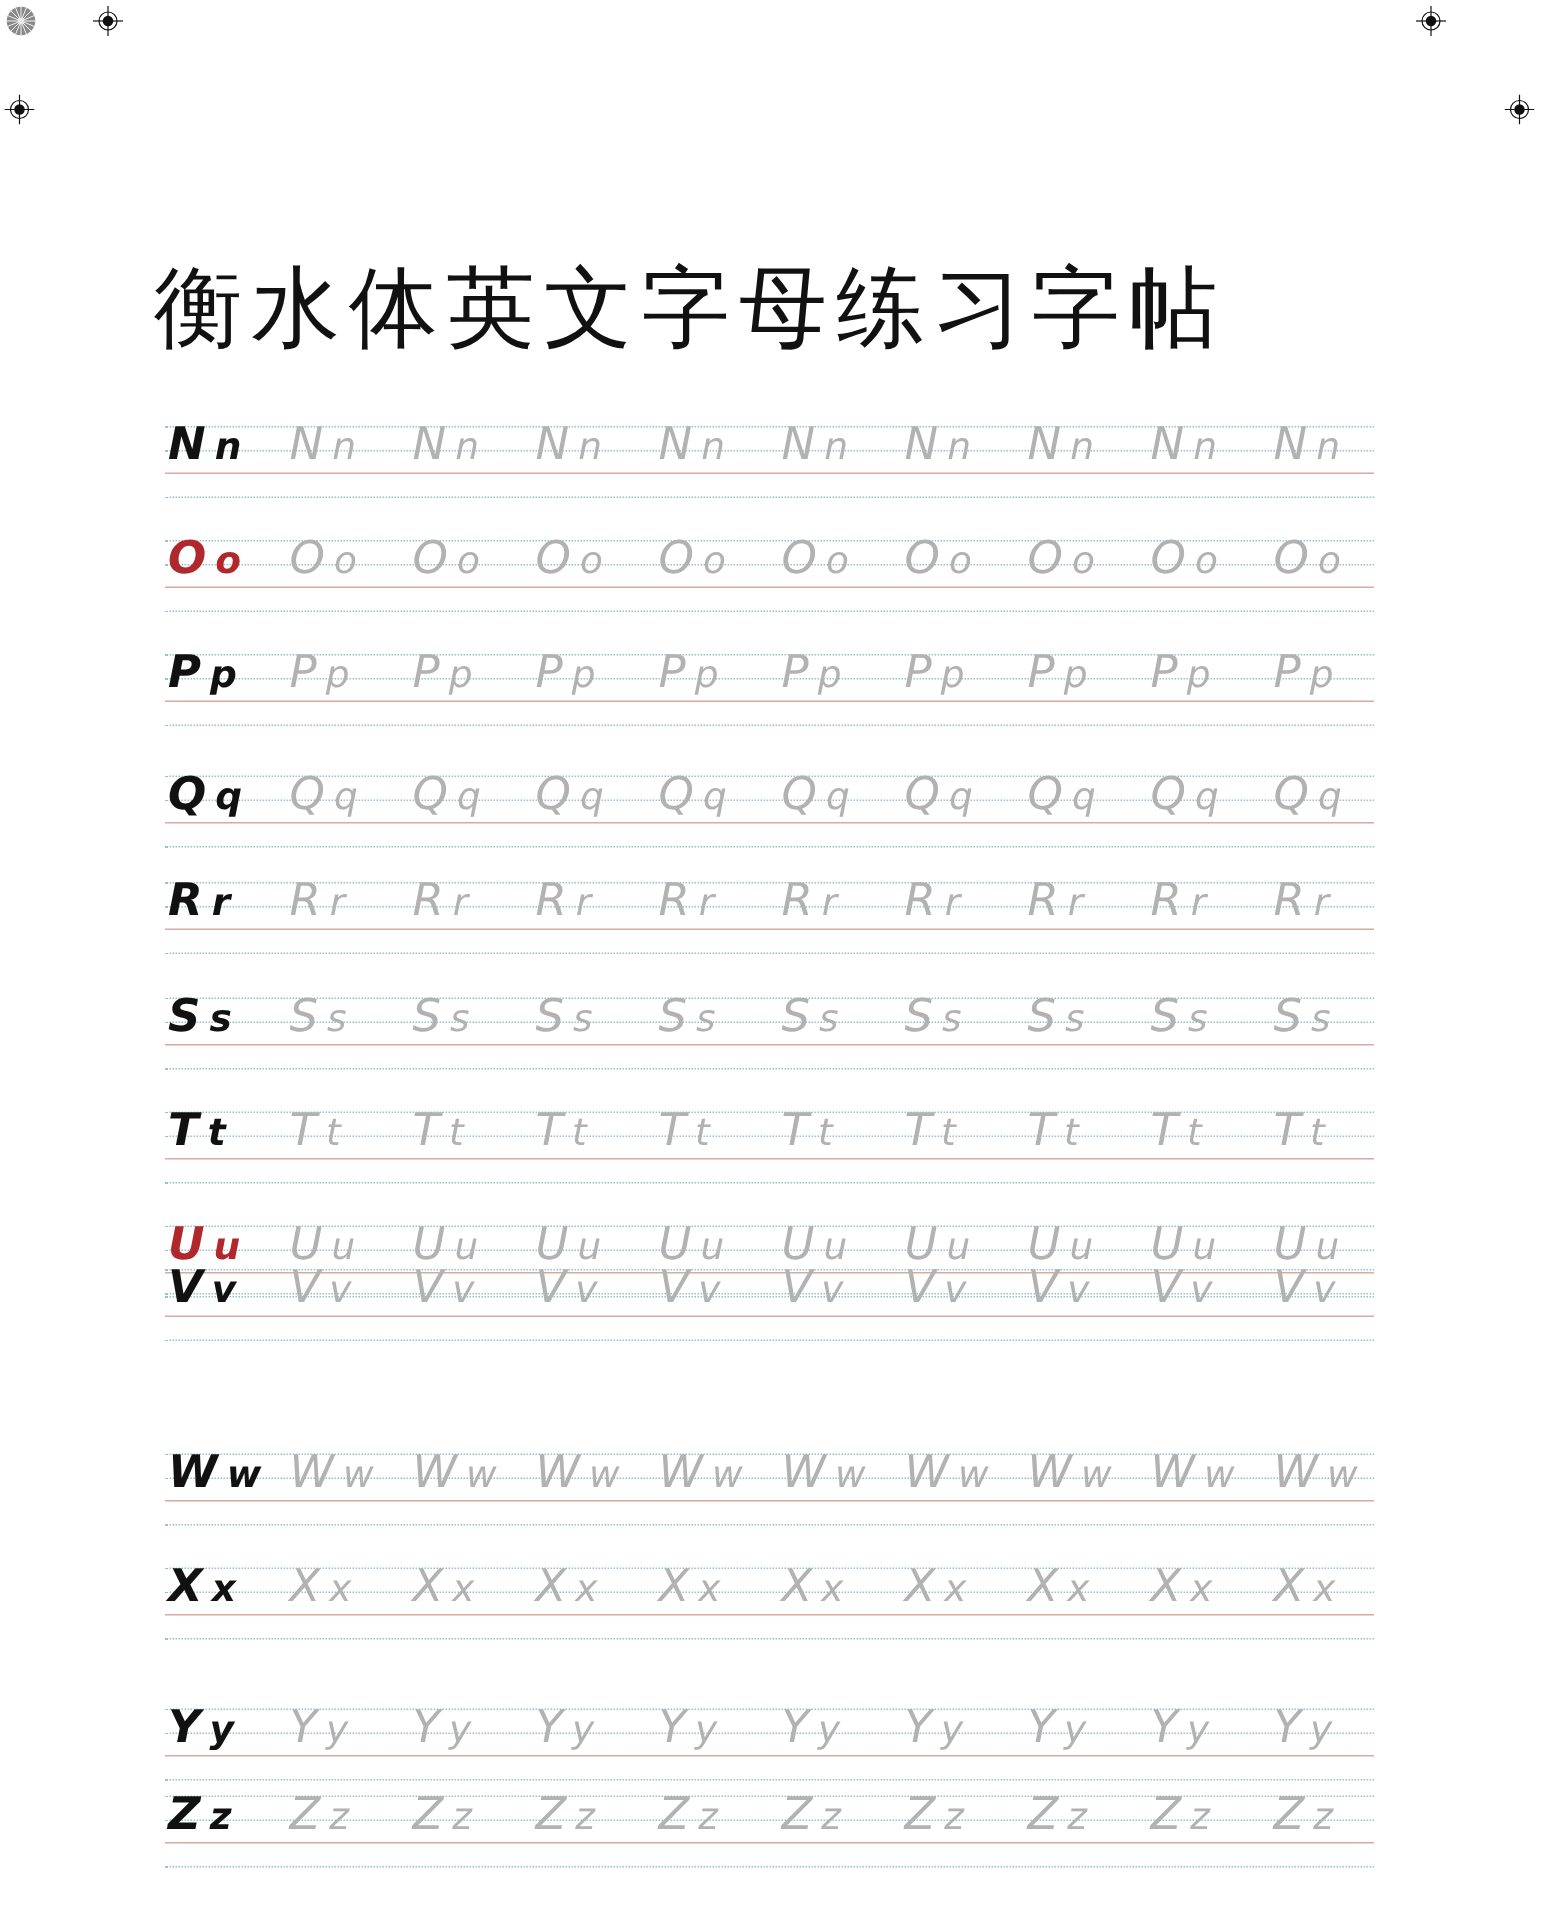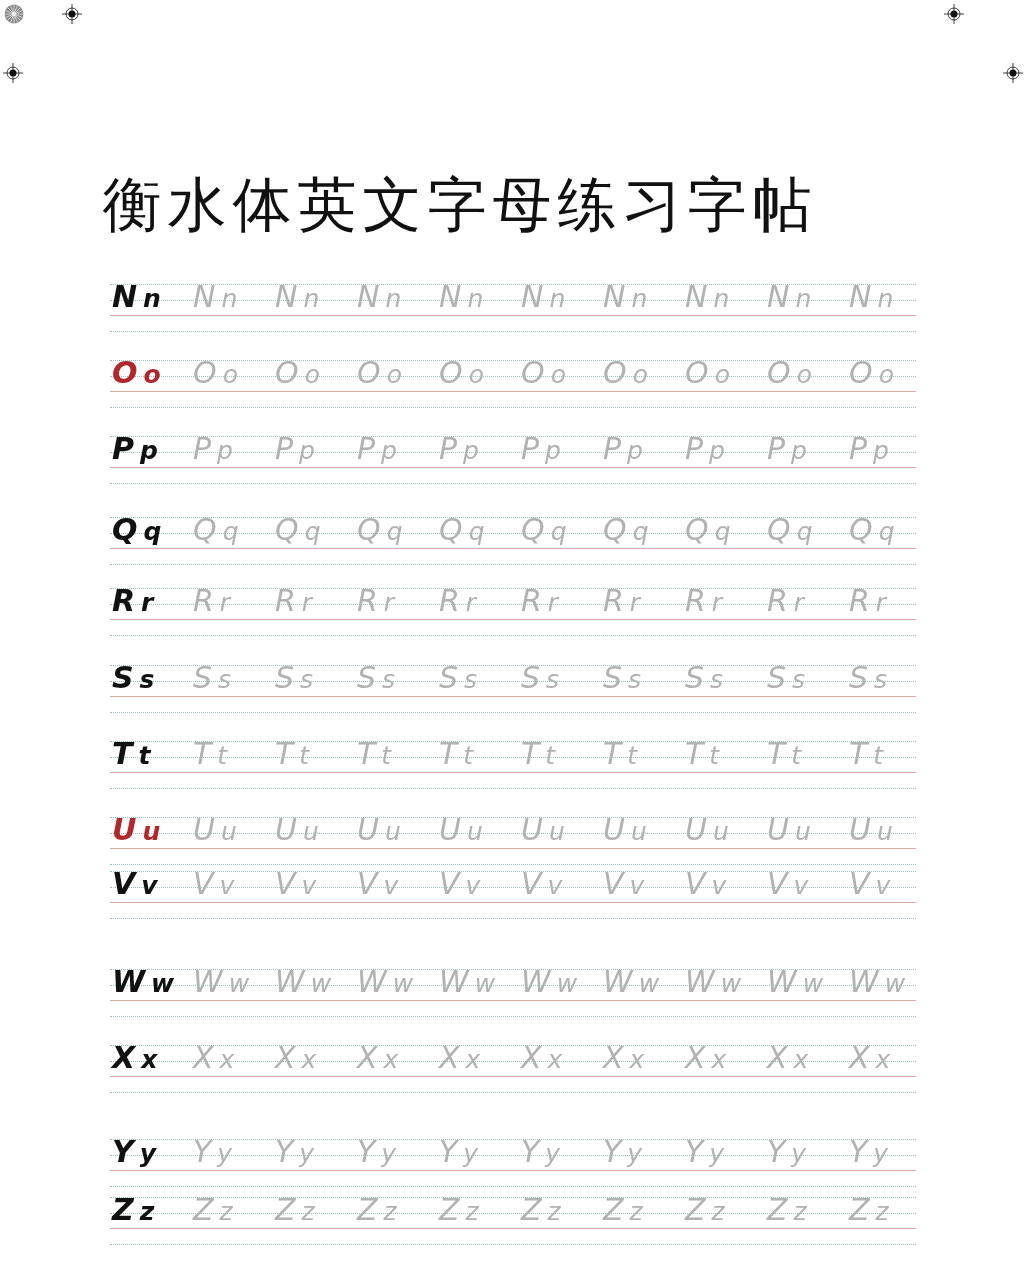--- a/index.html
+++ b/index.html
@@ -186,21 +186,21 @@
       <span class="pair trace" style="left: 83px; top: -4px;"><span class="up">U</span><span class="lo">u</span></span>
       <span class="pair trace" style="left: 165px; top: -4px;"><span class="up">U</span><span class="lo">u</span></span>
       <span class="pair trace" style="left: 247px; top: -4px;"><span class="up">U</span><span class="lo">u</span></span>
       <span class="pair trace" style="left: 329px; top: -4px;"><span class="up">U</span><span class="lo">u</span></span>
       <span class="pair trace" style="left: 411px; top: -4px;"><span class="up">U</span><span class="lo">u</span></span>
       <span class="pair trace" style="left: 493px; top: -4px;"><span class="up">U</span><span class="lo">u</span></span>
       <span class="pair trace" style="left: 575px; top: -4px;"><span class="up">U</span><span class="lo">u</span></span>
       <span class="pair trace" style="left: 657px; top: -4px;"><span class="up">U</span><span class="lo">u</span></span>
       <span class="pair trace" style="left: 739px; top: -4px;"><span class="up">U</span><span class="lo">u</span></span>
     </div>
-    <div class="row" style="top: 871px;">
+    <div class="row" style="top: 846px;">
       <div class="dot" style="top: 0px;"></div>
       <div class="dot" style="top: 16px;"></div>
       <div class="dot" style="top: 47px;"></div>
       <div class="base" style="top: 31px;"></div>
       <span class="pair model" style="left: 2px; top: -4px;"><span class="up">V</span><span class="lo">v</span></span>
       <span class="pair trace" style="left: 83px; top: -4px;"><span class="up">V</span><span class="lo">v</span></span>
       <span class="pair trace" style="left: 165px; top: -4px;"><span class="up">V</span><span class="lo">v</span></span>
       <span class="pair trace" style="left: 247px; top: -4px;"><span class="up">V</span><span class="lo">v</span></span>
       <span class="pair trace" style="left: 329px; top: -4px;"><span class="up">V</span><span class="lo">v</span></span>
       <span class="pair trace" style="left: 411px; top: -4px;"><span class="up">V</span><span class="lo">v</span></span>

